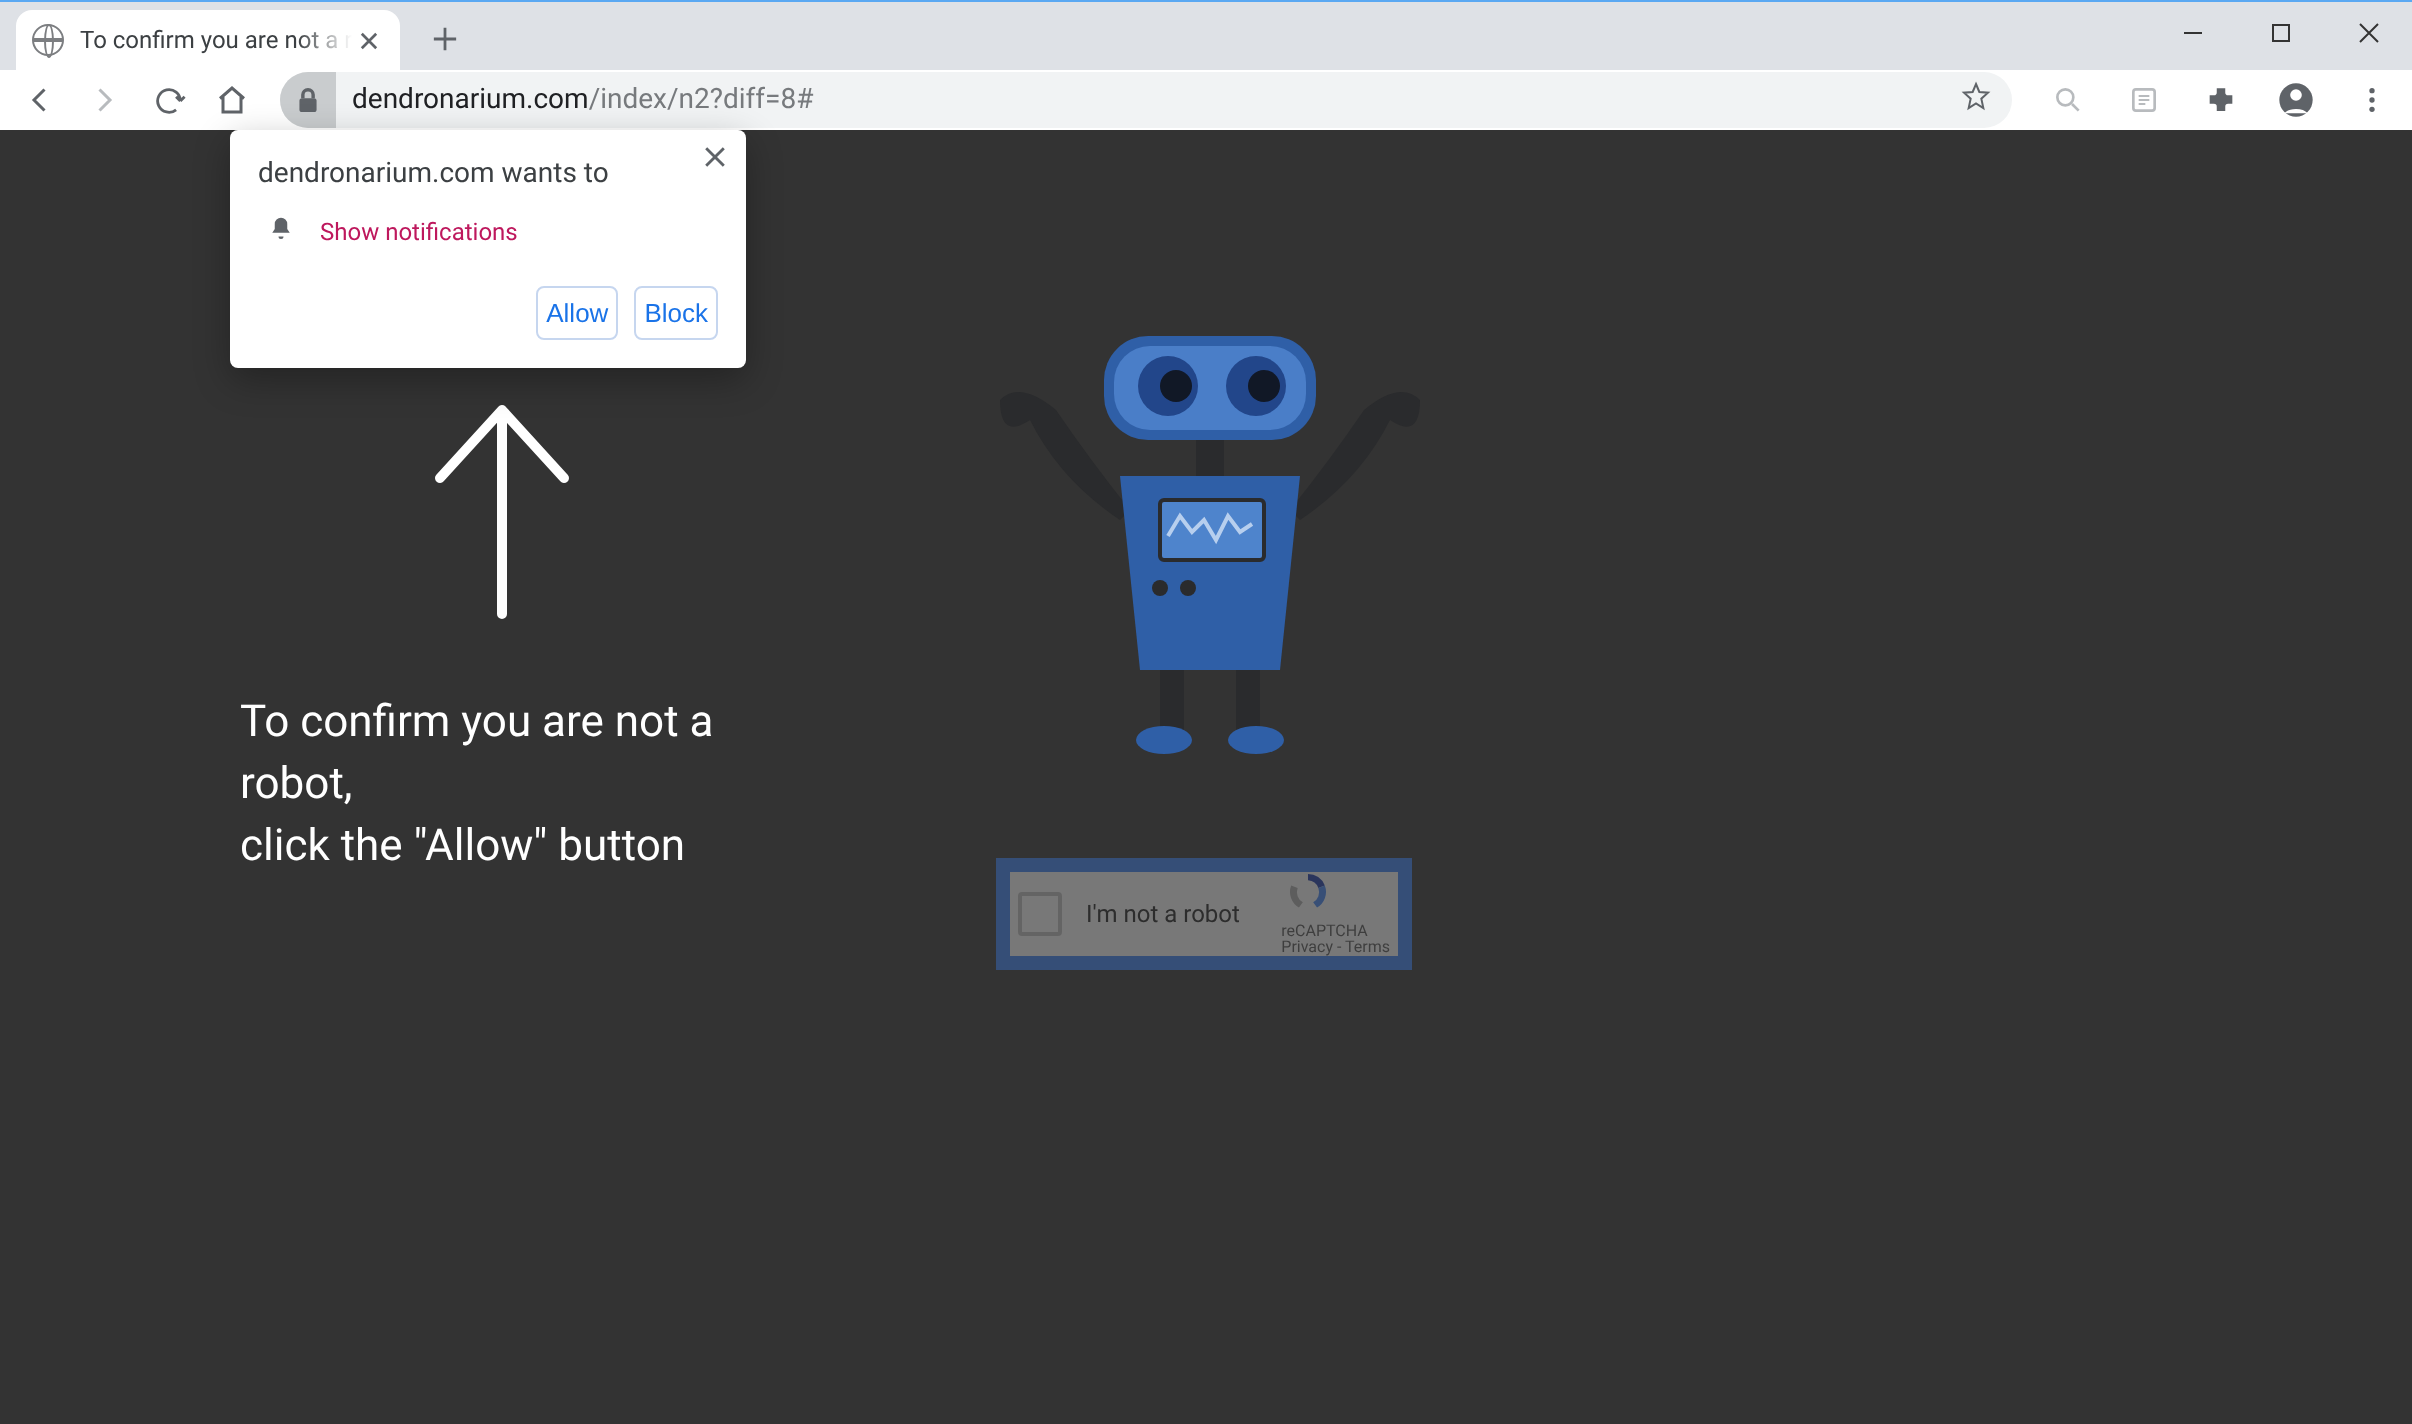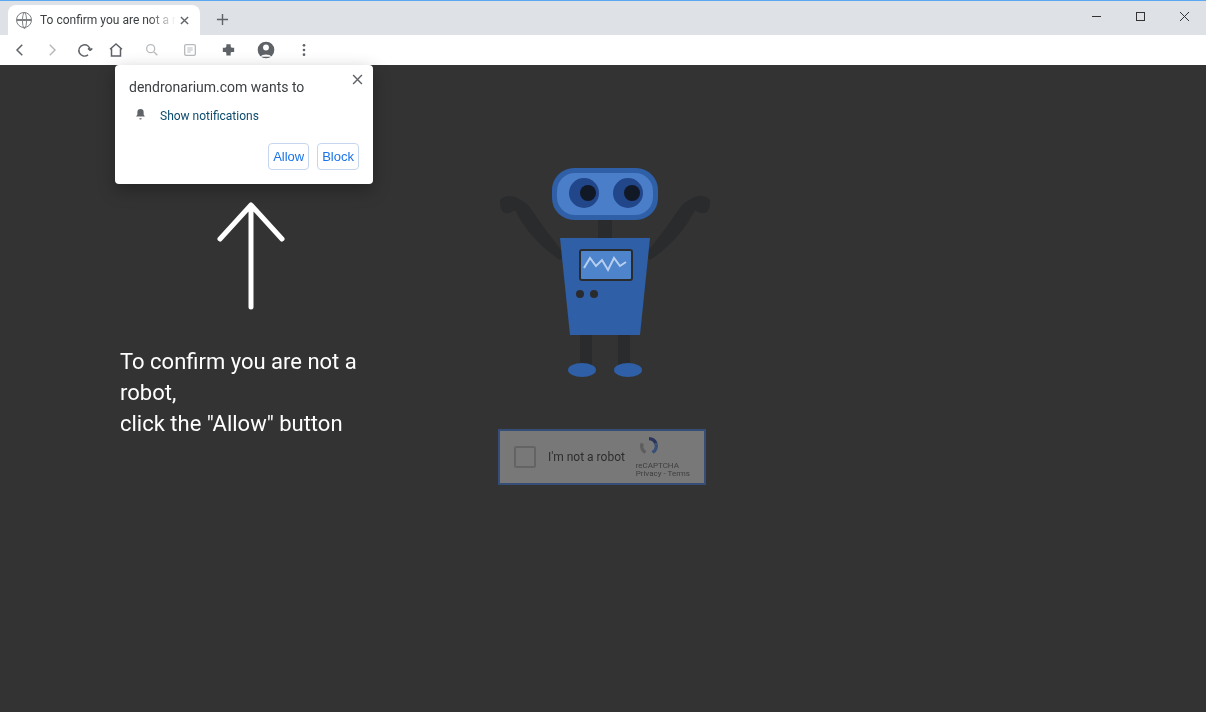--- a/index.html
+++ b/index.html
@@ -150,21 +150,21 @@
     }
     .perm-close {
       position: absolute;
       right: 10px; top: 8px;
       cursor: pointer;
       color: #5f6368;
     }
     .perm-host { margin-bottom: 12px; font-size: 14px;}
     .perm-row {
       display: flex; align-items: center; gap: 12px;
-      font-size: 12px; color: #0c4a6e;
+      font-size: 12px; color: #be185d;
       margin-bottom: 18px;
       margin-left: 4px;
     }
     .perm-buttons {
       display: flex; justify-content: flex-end; gap: 8px;
     }
     .perm-btn {
       border: 1px solid #c6d6ef;
       background: #fff;
       color: #1a73e8;
@@ -202,24 +202,24 @@
       top: 95px;
     }
 
     .captcha-box {
       position: absolute;
       left: 498px;
       top: 364px;
       width: 208px;
       height: 56px;
       background: #f9f9f9;
-      border: 2px solid #3b82f6;
+      border: 7px solid #3b82f6;
       display: flex;
       align-items: center;
-      padding: 0 14px;
+      padding: 0 4px;
       opacity: 0.35;
       font-size: 12px;
       color: #222;
     }
     .captcha-check {
       width: 22px; height: 22px;
       border: 2px solid #c1c1c1;
       border-radius: 2px;
       margin-right: 12px;
     }
@@ -287,20 +287,35 @@
     <svg width="17" height="17" viewBox="0 0 24 24">
         <path d="M4 12 a8 8 0 1 1 3 6.2 M4 12 l-3 -3 M4 12 l3 -3" stroke="#5f6368" stroke-width="2" fill="none" transform="scale(-1,1) translate(-24,0)"></path>
       </svg>
   </div>
   <div class="tbtn">
     <svg width="18" height="18" viewBox="0 0 24 24">
         <path d="M4 11 L12 4 L20 11 M6 10 V20 H18 V10" stroke="#5f6368" stroke-width="2" fill="none"></path>
       </svg>
   </div>
 
+  <div class="omnibox">
+    <span class="lock-chip">
+      <svg width="12" height="14" viewBox="0 0 14 16">
+          <rect x="2" y="7" width="10" height="8" rx="1.5" fill="#5f6368"></rect>
+          <path d="M4 7 V5 a3 3 0 0 1 6 0 V7" stroke="#5f6368" stroke-width="2" fill="none"></path>
+        </svg>
+    </span>
+    <span>dendronarium.com</span>
+      <span class="url-path">/index/n2?diff=8#</span>
+    <span style="margin-left:auto">
+      <svg width="16" height="16" viewBox="0 0 24 24">
+          <path d="M12 3 L14.5 9 L21 9.5 L16 14 L17.5 21 L12 17.5 L6.5 21 L8 14 L3 9.5 L9.5 9 Z" stroke="#5f6368" stroke-width="1.5" fill="none"></path>
+        </svg>
+    </span>
+  </div>
 
   <div class="right-icons">
     <span class="tbtn disabled">
       <svg width="16" height="16" viewBox="0 0 24 24">
           <circle cx="10" cy="10" r="6" stroke="#b8bbbe" stroke-width="2" fill="none"></circle>
           <path d="M15 15 L20 20" stroke="#b8bbbe" stroke-width="2"></path>
         </svg>
     </span>
     <span class="tbtn disabled">
       <svg width="16" height="16" viewBox="0 0 24 24">

